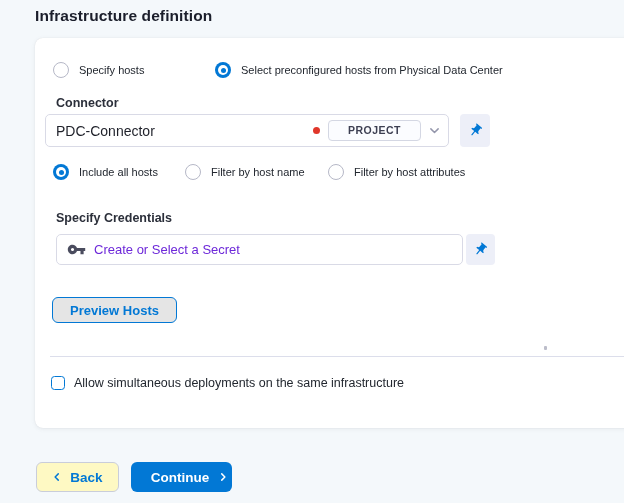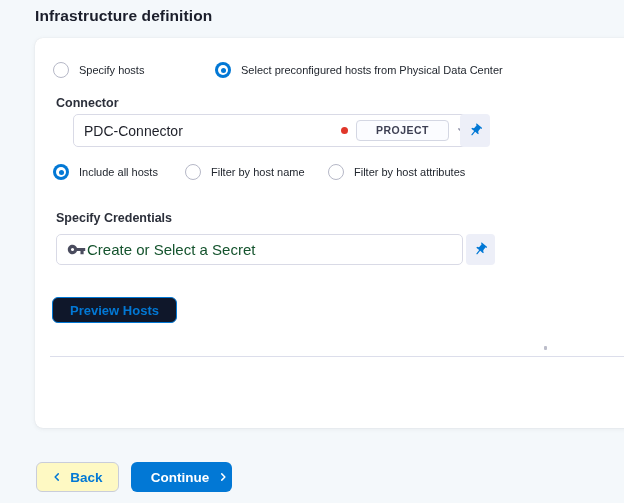--- a/index.html
+++ b/index.html
@@ -31,36 +31,36 @@
          margin:-5px 0 0 -5px;background:#fff;border-radius:50%;}
   .radio.on::after{content:"";position:absolute;left:50%;top:50%;width:5px;height:5px;
          margin:-2.5px 0 0 -2.5px;background:#0278d5;border-radius:50%;}
   .radio-label{font-size:11px;color:#22272f;white-space:nowrap;}
 
   .form-label{position:absolute;font-size:12.5px;font-weight:600;color:#2b2f3a;}
 
   .field{position:absolute;background:#fff;border:1px solid #d9dae6;border-radius:5px;
          display:flex;align-items:center;box-sizing:border-box;}
   .field-value{margin-left:10px;font-size:14px;color:#1e2029;white-space:nowrap;}
-  .field-placeholder{margin-left:1px;font-size:15px;color:#14532d;white-space:nowrap;}
+  .field-placeholder{margin-left:8px;font-size:13px;color:#6d28d9;white-space:nowrap;}
   .spacer{flex:1;}
   .scope-dot{width:7px;height:7px;border-radius:50%;background:#e0362a;flex:none;margin-right:8px;}
   .scope-badge{font-size:10.5px;font-weight:600;letter-spacing:.5px;color:#3d3f52;
          background:#fbfcff;border:1px solid #d4d7e3;border-radius:4px;padding:4px 19px;
          line-height:1;margin-right:7px;flex:none;}
   .dd-chevron{margin-right:7px;display:flex;flex:none;cursor:pointer;}
   .key-icon{margin-left:10px;display:flex;flex:none;}
 
   .pin-box{position:absolute;background:#edeff8;border-radius:4px;
          display:flex;align-items:center;justify-content:center;cursor:pointer;}
   .pin-rot{display:flex;transform:rotate(40deg);}
 
   .btn{display:flex;align-items:center;justify-content:center;box-sizing:border-box;
        border-radius:6px;cursor:pointer;white-space:nowrap;}
-  .btn-preview{position:absolute;border:1.5px solid #0278d5;background:#0f172a;color:#0278d5;
+  .btn-preview{position:absolute;border:1.5px solid #0278d5;background:#e5e5e5;color:#0278d5;
        font-weight:700;font-size:13px;}
   .btn-back{position:absolute;border:1px solid #c9cdda;background:#fef9c3;color:#0278d5;
        font-weight:700;font-size:13.5px;gap:8px;}
   .btn-continue{position:absolute;border:none;background:#0278d5;color:#fff;
        font-weight:700;font-size:13.5px;gap:9px;}
 
   .divider{position:absolute;height:1px;background:#dcdeeb;}
   .speck{position:absolute;width:3px;height:4px;background:#8f91a6;opacity:.6;border-radius:1px;}
 
   .checkbox-item{position:absolute;display:flex;align-items:center;gap:9px;cursor:pointer;}
@@ -81,21 +81,21 @@
       <span class="radio"></span>
       <span class="radio-label">Specify hosts</span>
     </div>
     <div class="radio-item" style="left:180px;top:24px;">
       <span class="radio on"></span>
       <span class="radio-label">Select preconfigured hosts from Physical Data Center</span>
     </div>
 
     <div class="form-label" style="left:21px;top:58px;">Connector</div>
 
-    <div class="field" style="left:38px;top:76px;width:404px;height:33px;">
+    <div class="field" style="left:10px;top:76px;width:404px;height:33px;">
       <span class="field-value">PDC-Connector</span>
       <span class="spacer"></span>
       <span class="scope-dot"></span>
       <span class="scope-badge">PROJECT</span>
       <span class="dd-chevron">
         <svg width="13" height="13" viewBox="0 0 16 16" fill="none">
           <polyline points="3.5 6 8 10.5 12.5 6" stroke="#9496ab" stroke-width="1.8" stroke-linecap="round" stroke-linejoin="round"></polyline>
         </svg>
       </span>
     </div>
@@ -138,20 +138,24 @@
       </span>
     </div>
 
     <div class="btn btn-preview" style="left:17px;top:259px;width:125px;height:26px;">
       <span>Preview Hosts</span>
     </div>
 
     <span class="speck" style="left:509px;top:308px;"></span>
     <div class="divider" style="left:15px;top:318px;width:586px;"></div>
 
+    <div class="checkbox-item" style="left:16px;top:338px;">
+      <span class="checkbox"></span>
+      <span class="checkbox-label">Allow simultaneous deployments on the same infrastructure</span>
+    </div>
 
   </div>
 
   <div class="btn btn-back" style="left:36px;top:462px;width:83px;height:30px;">
     <svg width="10" height="12" viewBox="0 0 16 16" fill="none">
       <polyline points="10 3 5 8 10 13" stroke="#0278d5" stroke-width="2.3" stroke-linecap="round" stroke-linejoin="round"></polyline>
     </svg>
     <span>Back</span>
   </div>
 

